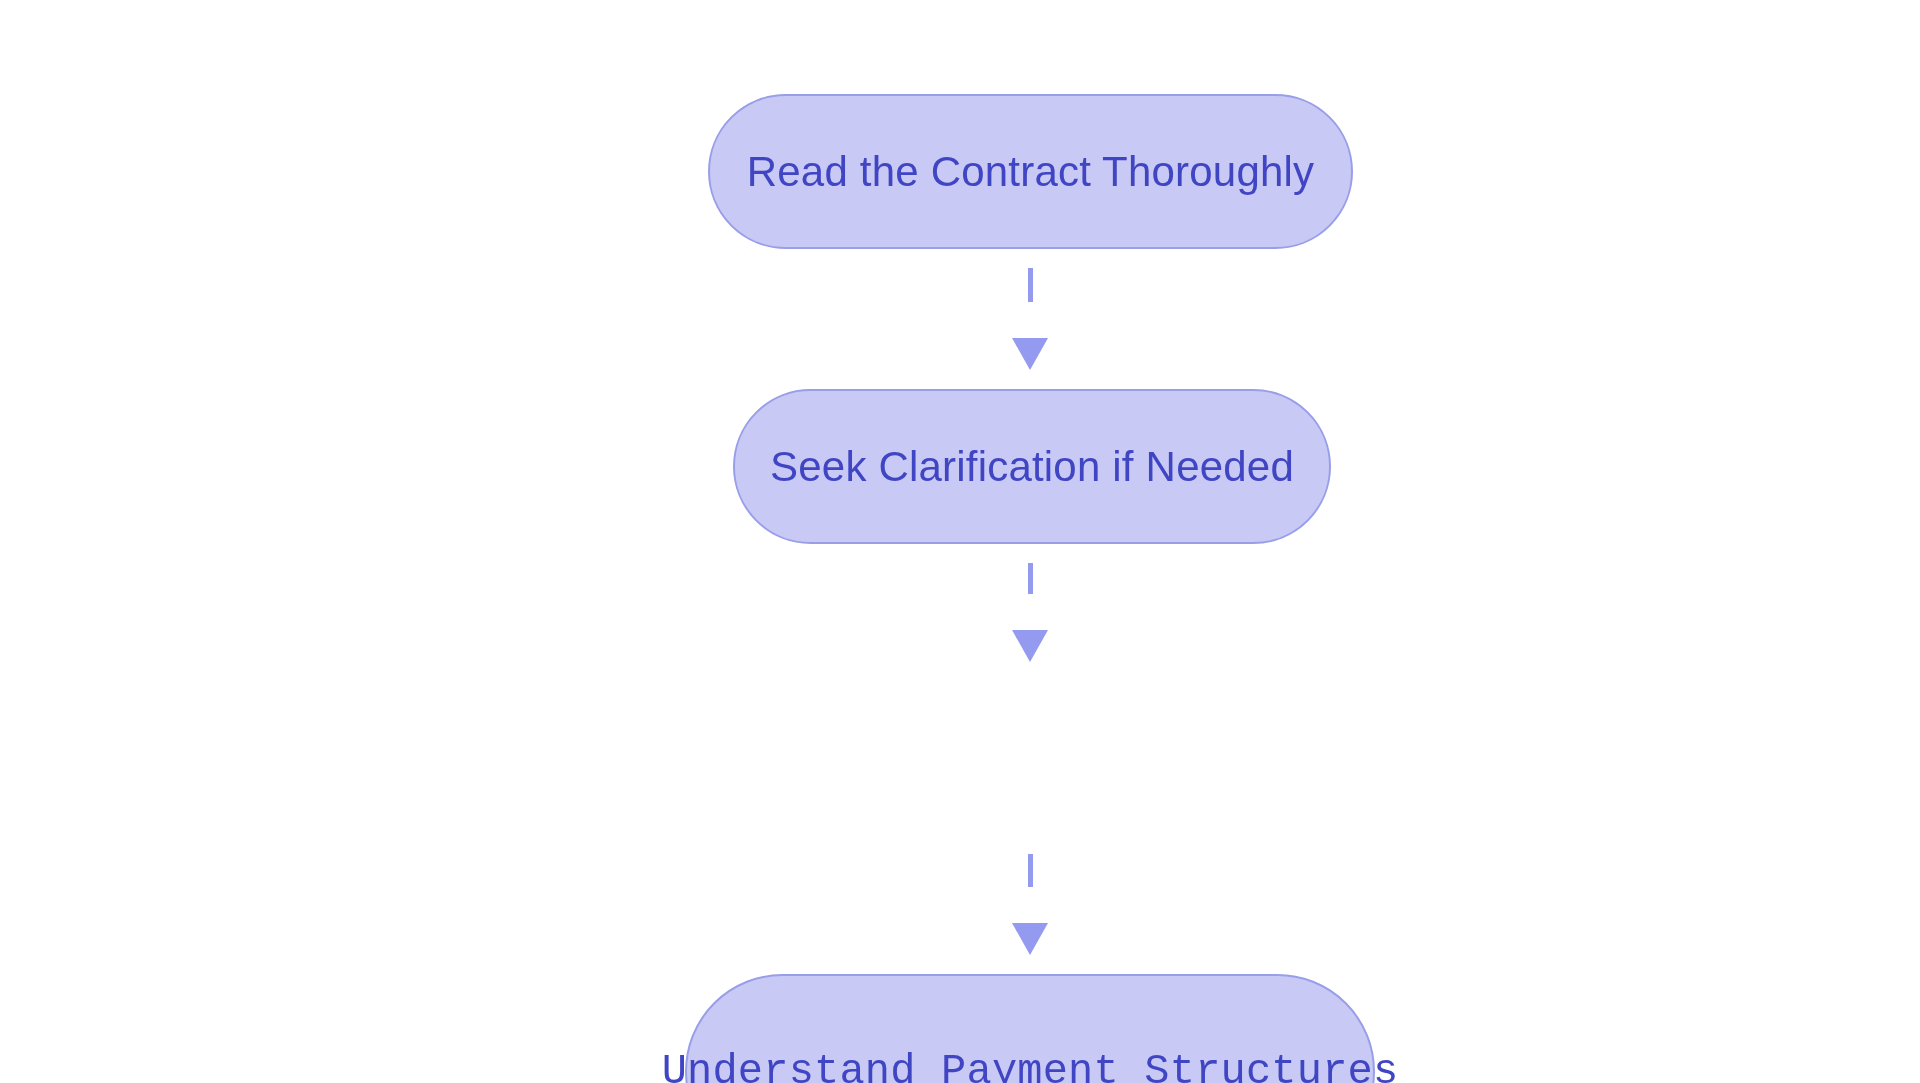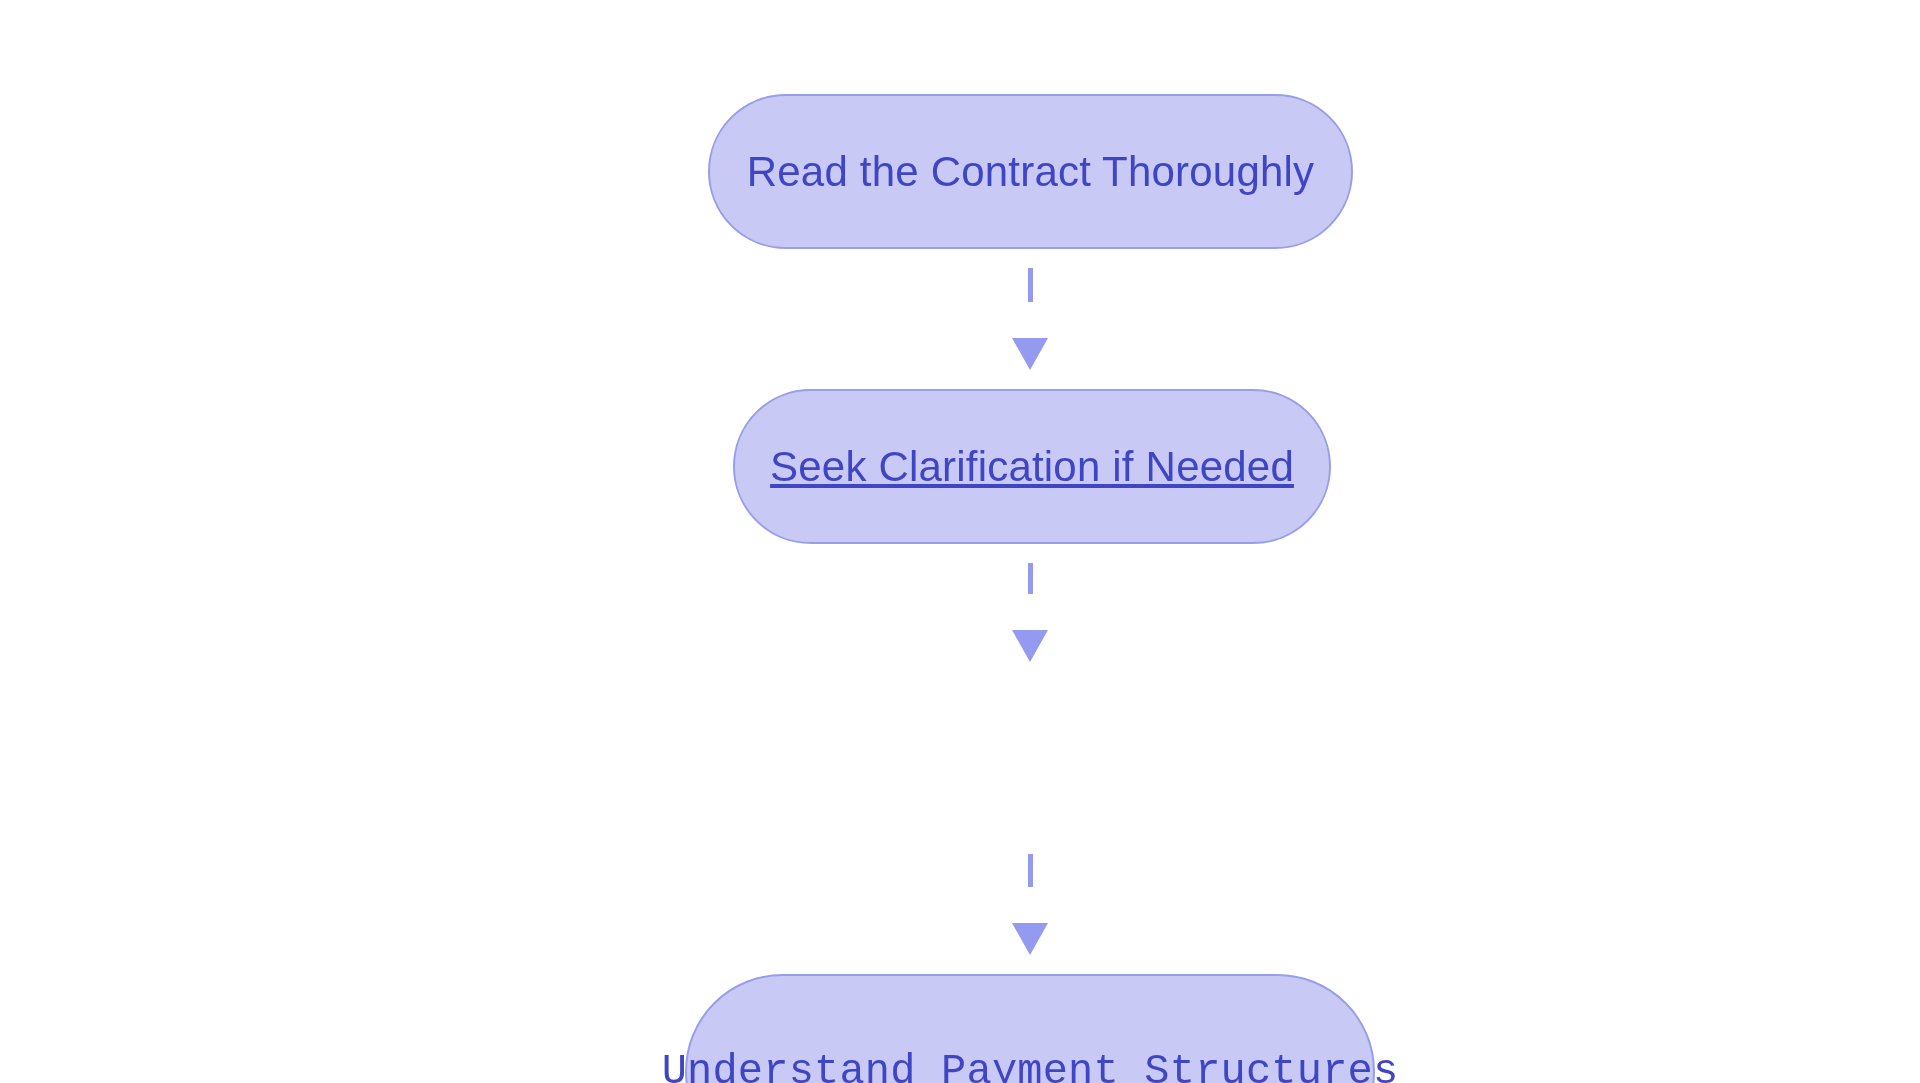--- a/index.html
+++ b/index.html
@@ -24,21 +24,21 @@
     border:2px solid var(--node-border);
     border-radius:999px;
     color:var(--node-text);
     font-size:42px;
     font-weight:500;
     letter-spacing:0.2px;
     text-align:center;
     white-space:nowrap;
   }
   .node-1{left:636px;top:22px;width:645px;height:155px;}
-  .node-2{left:661px;top:317px;width:598px;height:155px;text-decoration:underline;}
+  .node-2{left:661px;top:317px;width:598px;height:155px;}
   .node-3{left:736px;top:608px;width:447px;height:155px;}
   .node-4{left:613px;top:902px;width:690px;height:195px;font-family:Liberation Mono, monospace;}
   .arrow{
     position:absolute;
     width:36px;
     display:flex;flex-direction:column;align-items:center;
   }
   .arrow-1{left:940px;top:178px;height:138px;}
   .arrow-2{left:940px;top:473px;height:135px;}
   .arrow-3{left:940px;top:764px;height:137px;}

